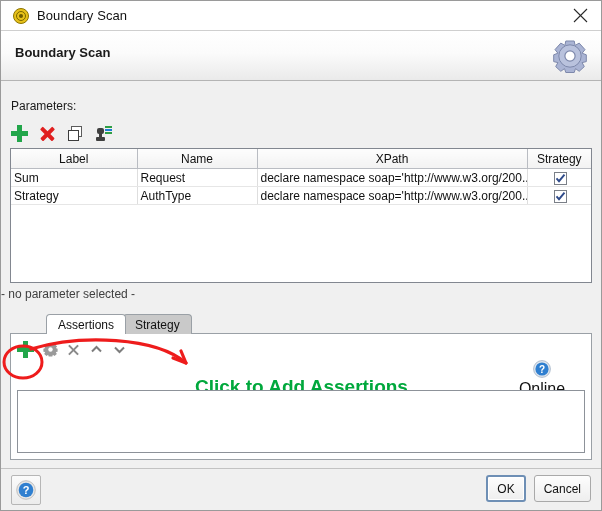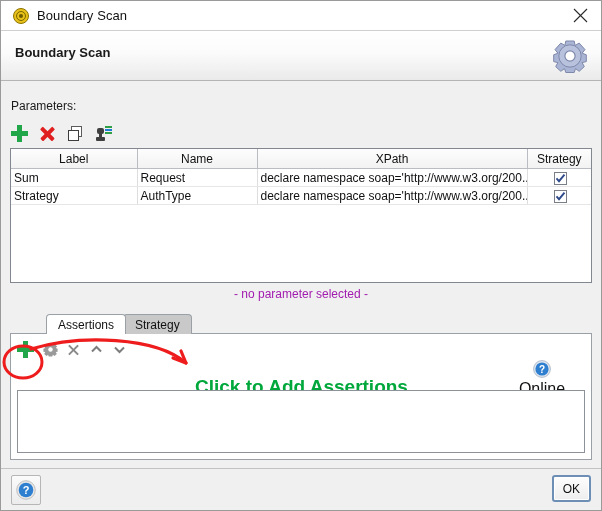--- a/index.html
+++ b/index.html
@@ -248,23 +248,23 @@
     position: relative;
     vertical-align: middle;
     cursor: pointer;
   }
   .cb svg { position: absolute; left: 0; top: 0; }
 
   .no-param {
     position: absolute;
     left: 0; right: 0;
     top: 205px;
-    text-align: center;
+    text-align: left;
     font-size: 12px;
-    color: #a21caf;
+    color: #404040;
   }
 
   
   .tabs {
     position: absolute;
     left: 9px; top: 231px;
     display: flex;
     align-items: flex-end;
     height: 21px;
     margin-left: 36px;
@@ -586,16 +586,17 @@
   <div class="bottombar">
     <div class="help-round">
       <svg width="20" height="20" viewBox="0 0 20 20">
         <circle cx="10" cy="10" r="9.3" fill="#e6e6e6" stroke="#b5b5b5" stroke-width="0.8"></circle>
         <circle cx="10" cy="10" r="7.3" fill="#2f7fd0"></circle>
         <text x="10" y="14" text-anchor="middle" font-family="Liberation Sans, sans-serif" font-size="11" font-weight="bold" fill="#ffffff">?</text>
       </svg>
     </div>
     <div class="btns">
       <div class="btn focused">OK</div>
+      <div class="btn">Cancel</div>
     </div>
   </div>
 
 </div>
 
 </body></html>

